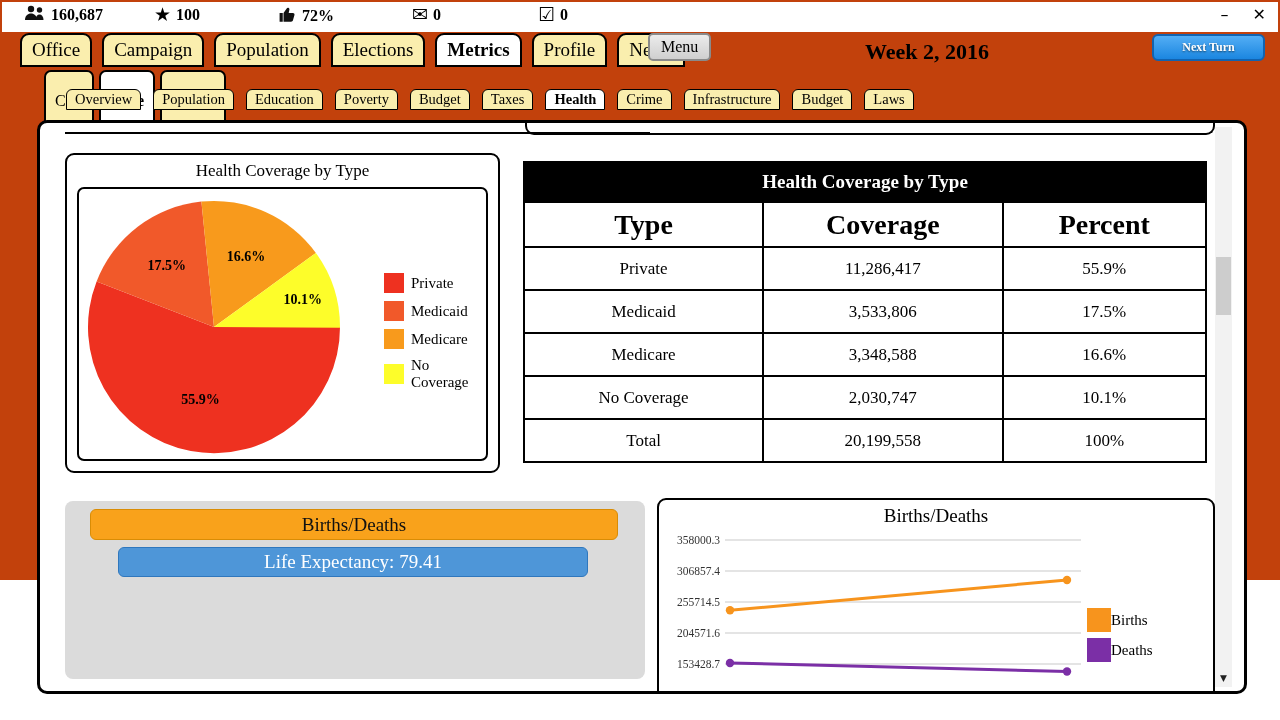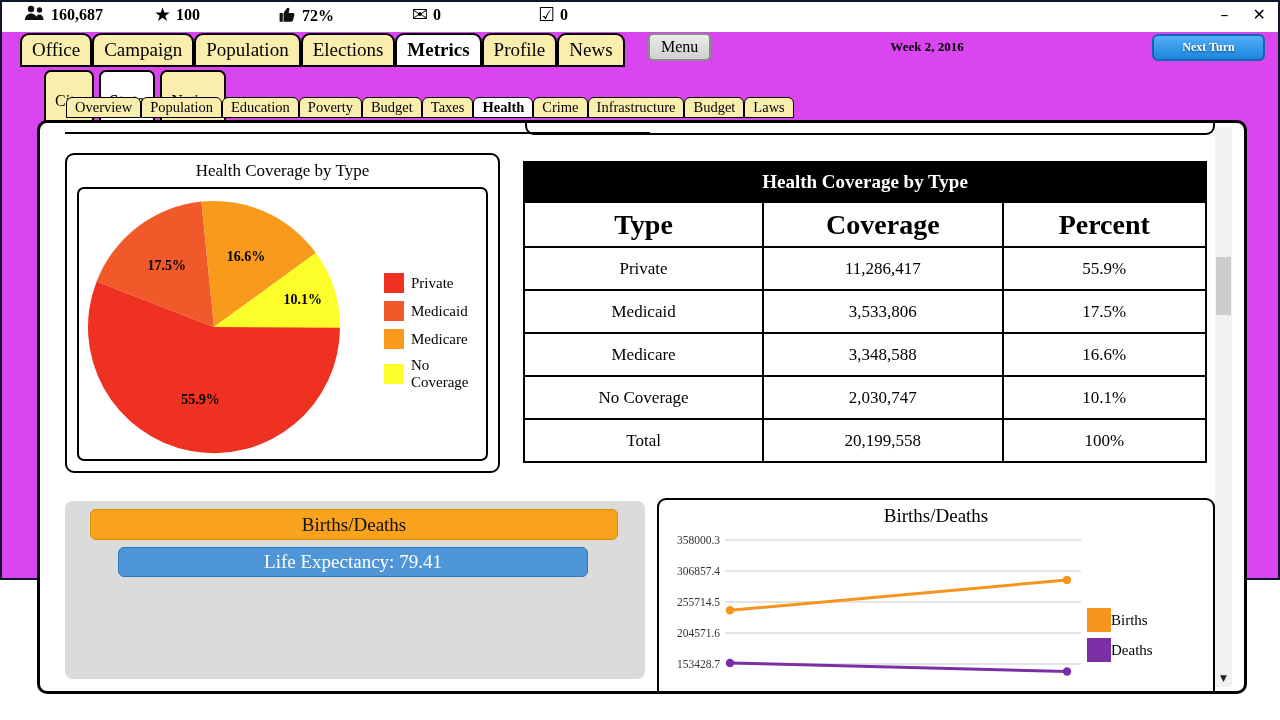--- a/index.html
+++ b/index.html
@@ -1,42 +1,42 @@
 <!DOCTYPE html>
 <html><head>
 <meta charset="utf-8">
 <style>
   *{margin:0;padding:0;box-sizing:border-box;}
   html,body{width:1280px;height:720px;overflow:hidden;background:#fff;}
-  .screen{position:relative;width:1280px;height:580px;background:#d946ef;border:2px solid #0f172a;
+  .screen{position:relative;width:1280px;height:580px;background:#c2410c;border:2px solid #c2410c;
           font-family:"Liberation Serif","DejaVu Serif",serif;color:#000;}
 
   
   .statusbar{position:absolute;top:0;left:0;width:100%;height:30px;background:#fff;}
   .status-item{position:absolute;top:3px;display:flex;align-items:center;gap:5px;font-weight:bold;font-size:16px;}
   #st-pop{left:22px;} #st-star{left:152px;} #st-approval{left:276px;} #st-mail{left:410px;} #st-tasks{left:536px;}
   .glyph{font-family:"DejaVu Sans",sans-serif;font-weight:normal;font-size:19px;line-height:1;}
   .winbtns{position:absolute;top:3px;right:12px;display:flex;gap:24px;font-size:16px;font-family:"DejaVu Sans",sans-serif;}
   .winbtns span{cursor:pointer;}
 
   
   .tabrow{position:absolute;display:flex;align-items:flex-end;}
   .tab{background:#faeeae;border:2px solid #000;border-radius:9px 9px 0 0;cursor:pointer;white-space:nowrap;}
   .tab.active{background:#fff;font-weight:bold;}
-  .main-tabs{top:31px;left:18px;gap:0;}
+  .main-tabs{top:31px;left:18px;gap:10px;}
   .main-tabs .tab{font-size:19px;padding:4px 10px;}
   .region-tabs{top:68px;left:42px;gap:5px;}
   .region-tabs .tab{font-size:16px;padding:20px 9px;border-radius:7px 7px 0 0;}
-  .metric-tabs{top:95px;left:64px;gap:0;}
+  .metric-tabs{top:87px;left:64px;gap:12px;}
   .metric-tabs .tab{font-size:14.5px;padding:1px 8px;border-width:1.5px;border-radius:6px 6px 0 0;}
 
   .menu-btn{position:absolute;left:646px;top:31px;padding:3px 11px;font-size:16px;
             font-family:"Liberation Serif",serif;background:linear-gradient(#ececec,#cfcfcf);
             border:2px solid #8a8a8a;border-radius:5px;cursor:pointer;}
-  .date{position:absolute;left:845px;top:37px;width:160px;text-align:center;font-weight:bold;font-size:13px;}
+  .date{position:absolute;left:845px;top:37px;width:160px;text-align:center;font-weight:bold;font-size:22px;}
   .next-turn{position:absolute;left:1150px;top:32px;width:113px;height:27px;
              background:linear-gradient(#53aef5,#1b86e0);border:2px solid #1263b0;border-radius:6px;
              color:#fff;font-weight:bold;font-size:12px;font-family:"Liberation Serif",serif;
              text-shadow:0 1px 2px rgba(0,0,0,.55);cursor:pointer;}
 
   
   .content{position:absolute;top:118px;left:35px;width:1210px;height:574px;background:#fff;
            border:3px solid #000;border-radius:10px;overflow:hidden;}
   .remnant-left{position:absolute;left:25px;top:9px;width:585px;height:2px;background:#000;}
   .remnant-right{position:absolute;left:485px;top:-10px;width:690px;height:22px;

